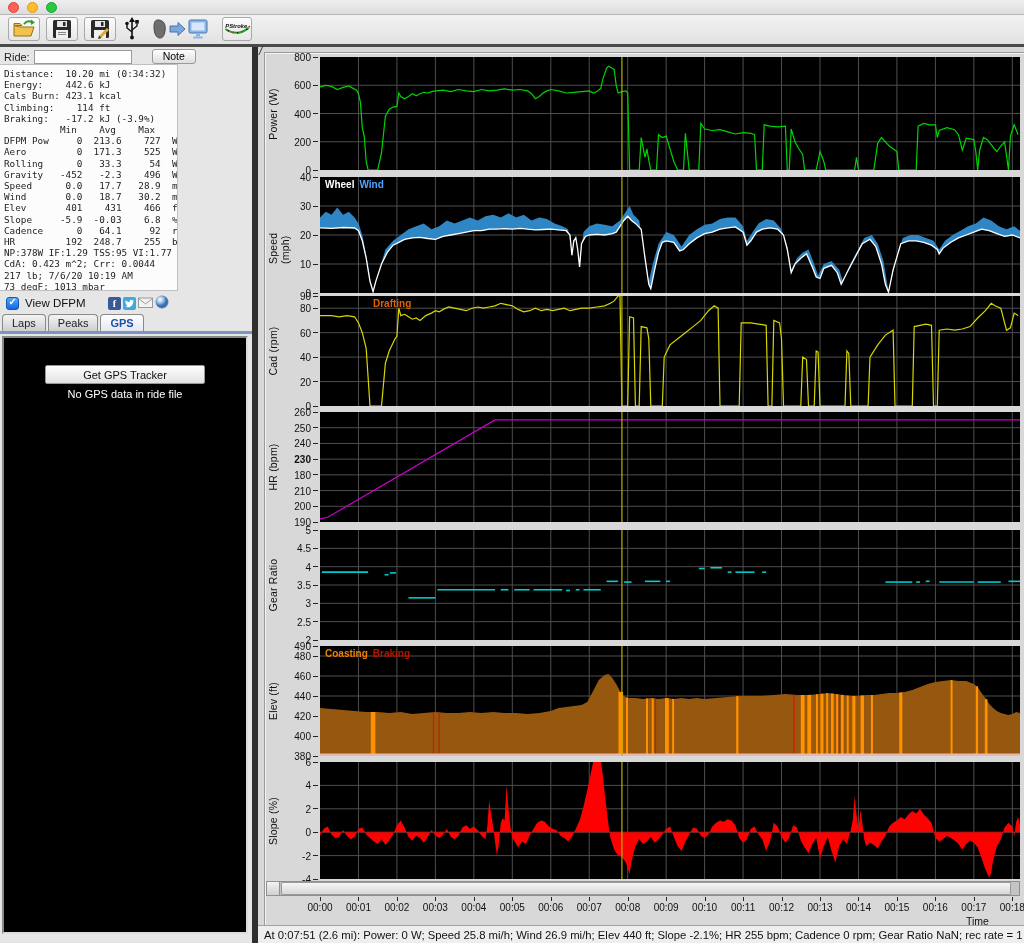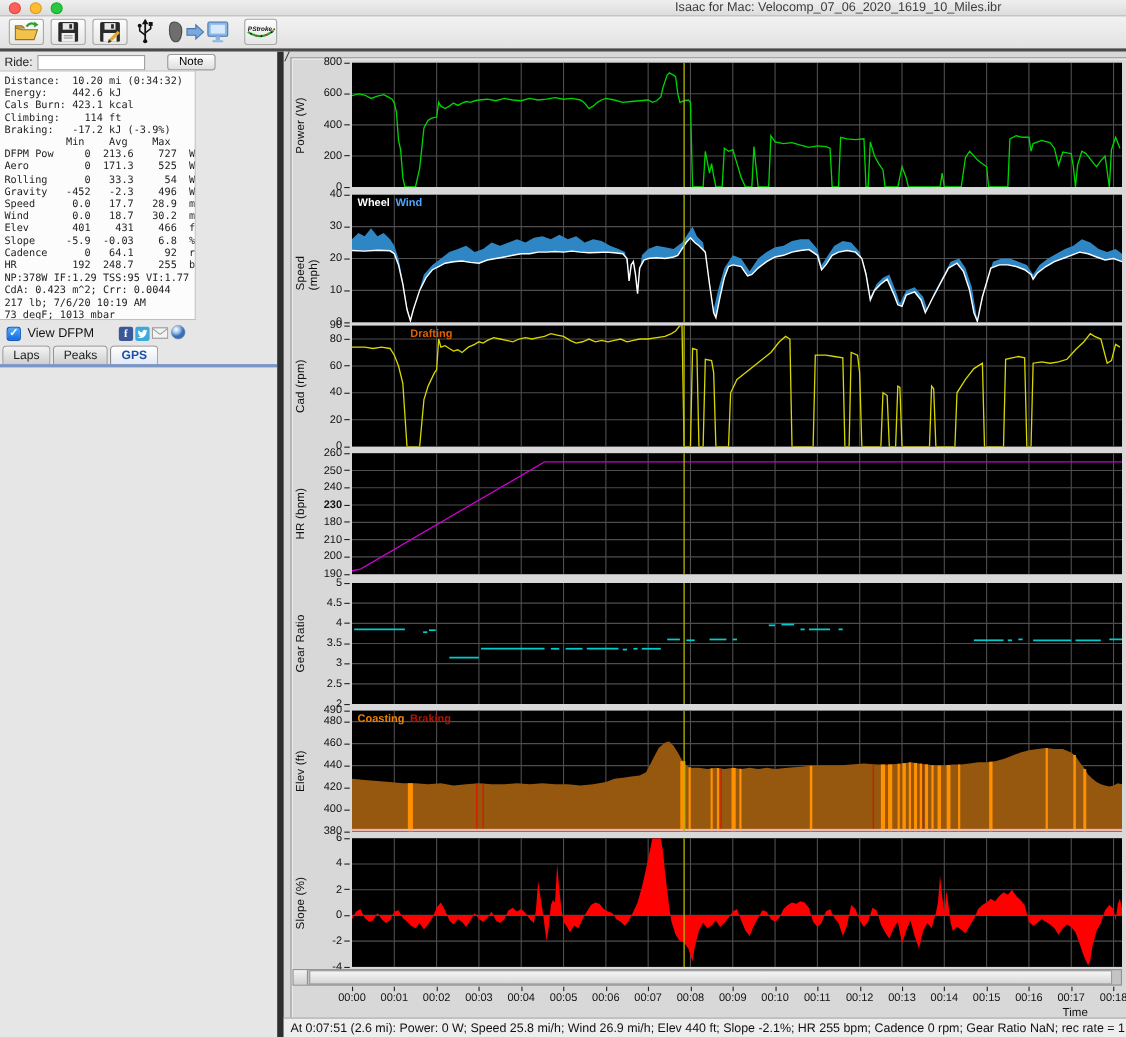--- a/index.html
+++ b/index.html
@@ -67,21 +67,20 @@
 <body>
 
 <div id="app">
 
   <div class="titlebar">
     <div class="lights">
       <span class="light red"></span>
       <span class="light yellow"></span>
       <span class="light green"></span>
     </div>
-    <span class="title-text">Isaac for Mac:  Velocomp_07_06_2020_1619_10_Miles.ibr</span>
   </div>
 
   <div class="toolbar">
     <button class="tbtn" style="left:8px;width:32px">
       <svg width="24" height="20" viewBox="0 0 24 20">
         <path d="M2 6 L2 4.5 L8 4.5 L10 6.5 L2 6.5 Z" fill="#f2c24d" stroke="#96721c" stroke-width="1"></path>
         <path d="M2 6.5 L2 17 L19 17 L22 8 L8 8 Z" fill="#f2c24d" stroke="#96721c" stroke-width="1"></path>
         <path d="M12 5 Q16 0.5 20 3.5" fill="none" stroke="#2f9e2f" stroke-width="2"></path>
         <polygon points="19,0.5 23,3.5 19,6" fill="#2f9e2f"></polygon>
       </svg>
@@ -199,20 +198,24 @@
           </svg>
         </span>
       </span>
     </div>
     <div class="tabs">
       <span class="tab">Laps</span>
       <span class="tab">Peaks</span>
       <span class="tab active">GPS</span>
     </div>
     <div class="tab-underline"></div>
+    <div class="gps-panel">
+      <button class="gps-btn">Get GPS Tracker</button>
+      <div class="gps-msg">No GPS data in ride file</div>
+    </div>
   </div>
 
   <div class="divider"></div>
 
   <div class="chart-area">
     <span class="slash">/</span>
     <div class="chart-panel-border"></div>
     <div id="charts-block">
       <div class="chart-row" style="height: 113px; margin-bottom: 7px;">
           <div class="gutter">

